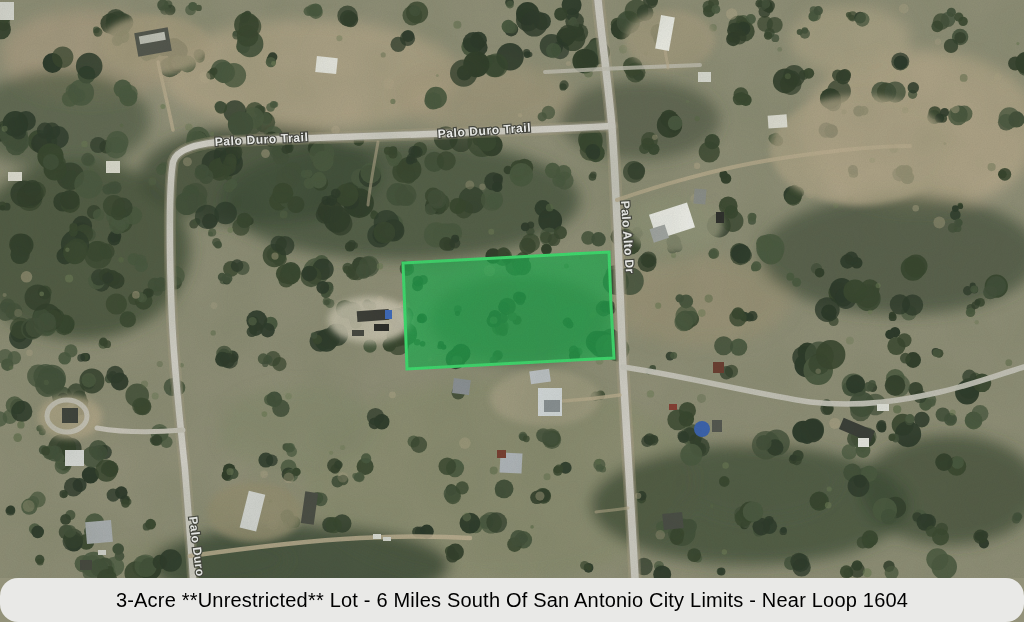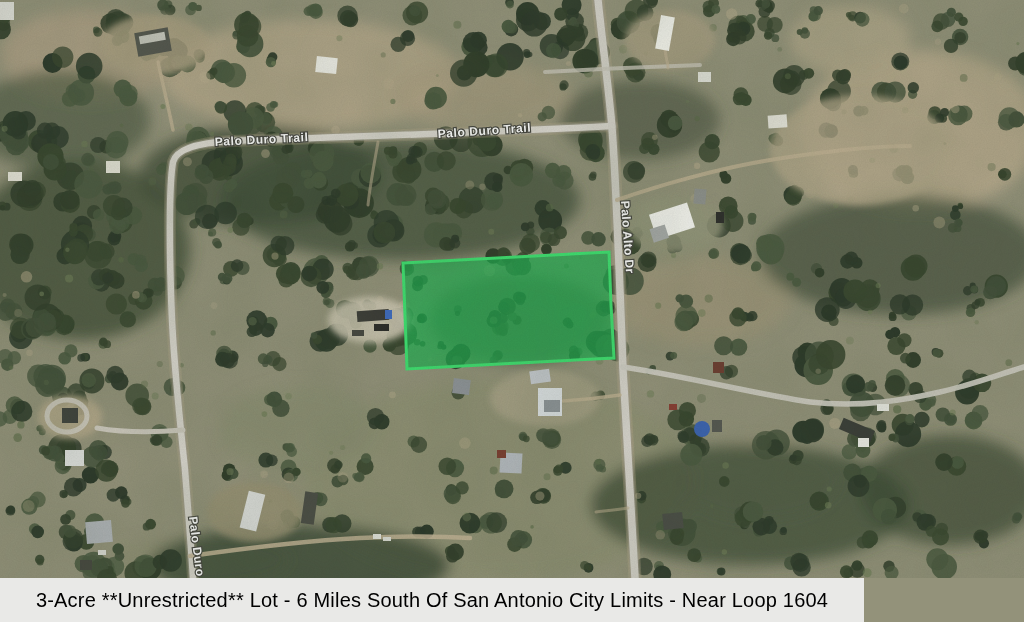--- a/index.html
+++ b/index.html
@@ -1,20 +1,20 @@
 <!DOCTYPE html>
 <html><head>
 <meta charset="utf-8">
 <style>
   html,body{margin:0;padding:0;background:#222;}
   .stage{position:relative;width:1024px;height:622px;overflow:hidden;background:#93927a;
          font-family:"Liberation Sans",sans-serif;}
   .map-svg{display:block;width:1024px;height:578px;}
-  .caption-bar{position:absolute;left:0;top:578px;width:864px;height:44px;background:#e9e9e7;
-               display:flex;align-items:center;justify-content:center;}
+  .caption-bar{position:absolute;left:0;top:578px;width:1024px;height:44px;background:#e9e9e7;
+               display:flex;align-items:center;justify-content:center;border-radius:18px;}
   .caption-text{color:#000;font-size:20px;font-weight:500;letter-spacing:.2px;white-space:nowrap;}
   .road-label{font-family:"Liberation Sans",sans-serif;font-weight:bold;font-size:12px;
               fill:#ffffff;stroke:#45453f;stroke-width:2.4px;paint-order:stroke;letter-spacing:.6px;}
   .road-label-sm{font-size:12px;letter-spacing:.4px;}
 </style>
 </head>
 <body>
 
 <div class="stage">
 

